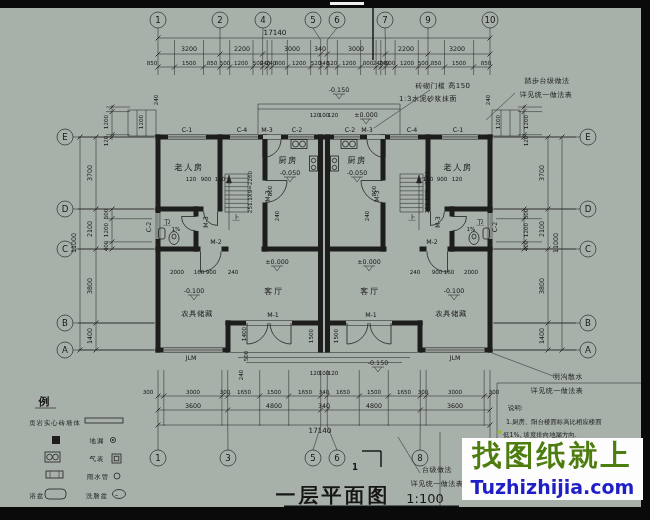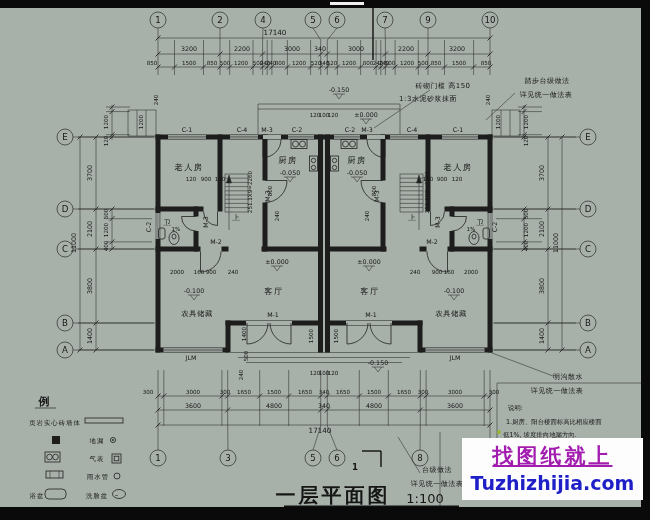--- a/index.html
+++ b/index.html
@@ -8,21 +8,21 @@
   svg text{fill:#161616;font-family:"DejaVu Sans",sans-serif;text-anchor:middle;}
   .t5{font-size:5.6px;} .t6{font-size:6.3px;} .t7{font-size:7.2px;} .t8{font-size:8.6px;}
   .rm{font-size:8.2px;letter-spacing:1.5px;} .rm2{font-size:7.4px;letter-spacing:0.5px;}
   .co{font-size:7px;letter-spacing:0.5px;} .nt{font-size:6.4px;text-anchor:start;}
   .lg{font-size:6.4px;letter-spacing:1px;} .lgt{font-size:11px;letter-spacing:2px;font-weight:bold;}
   .ttl{font-size:20px;font-weight:bold;letter-spacing:3px;} .scl{font-size:13px;}
   .ln{stroke:#2b2b2b;stroke-width:0.7;fill:none;} .lt{stroke:#2b2b2b;stroke-width:0.55;fill:none;}
   .wl{fill:#1d1d1d;} .ar{stroke:#222;stroke-width:0.8;fill:none;} .thk{stroke:#111;stroke-width:1.4;fill:none;}
   .fx{stroke:#222;stroke-width:0.8;fill:none;} .wh{fill:#a8b0aa;}
   #wm{position:absolute;left:462px;top:438px;width:181px;height:62px;background:#fdfdfd;display:flex;flex-direction:column;align-items:center;justify-content:center;line-height:1.05;}
-  #wm .w1{font-size:21px;font-weight:bold;color:#a21caf;letter-spacing:3px;text-decoration:underline;}
+  #wm .w1{font-size:29px;font-weight:bold;color:#4d7c0f;letter-spacing:3px;}
   #wm .w2{font-size:19px;font-weight:bold;margin-top:7px;}
 </style>
 </head>
 <body>
 
 <div id="stage">
 <svg width="650" height="520" viewBox="0 0 650 520">
 
   <g id="gen">
         <line x1="158" y1="40" x2="158" y2="75" stroke="#2b2b2b" stroke-width="0.55"></line>

